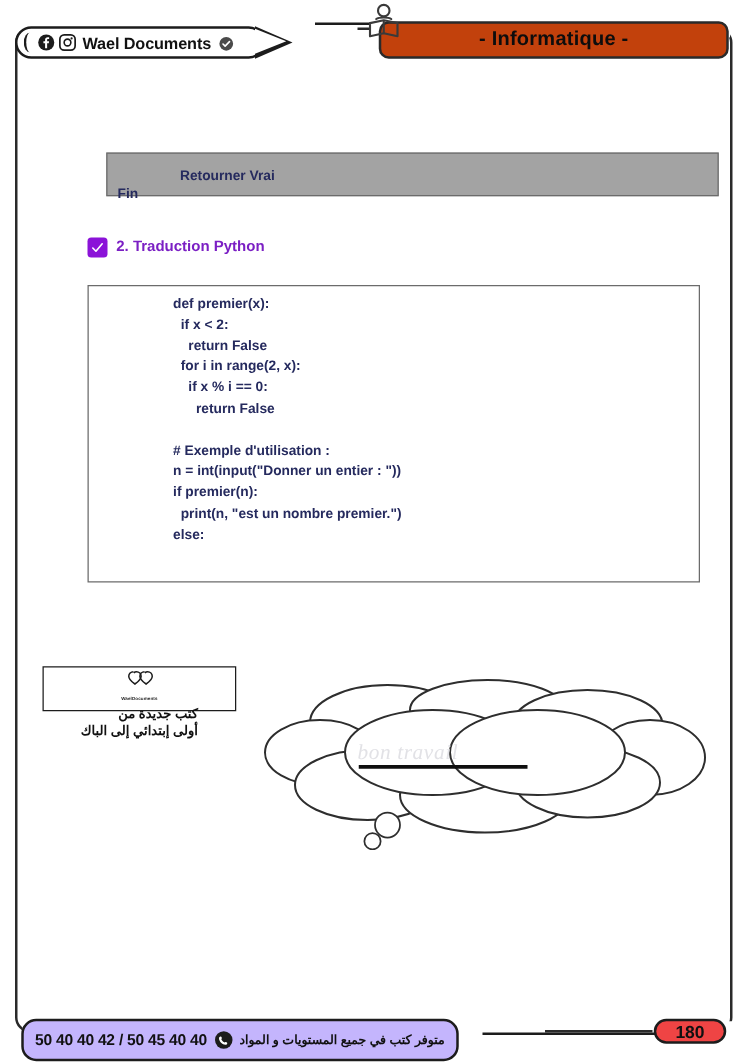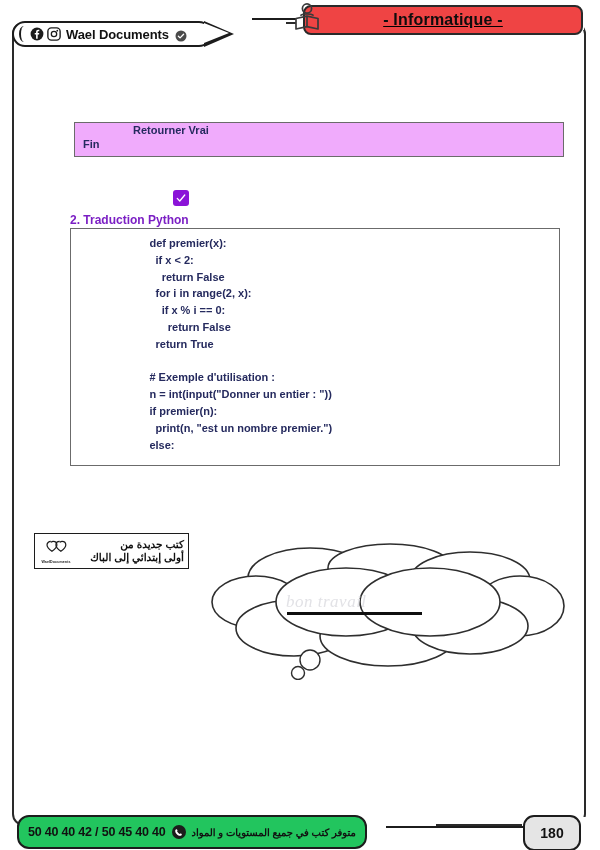--- a/index.html
+++ b/index.html
@@ -115,65 +115,63 @@
   .reader-icon {
     position: absolute;
     left: 292px; top: 2px;
     width: 30px; height: 34px;
     z-index: 7;
   }
 
   
   .subject-banner {
     position: absolute;
-    left: 303px; top: 5px;
+    left: 303px; top: 17px;
     width: 280px; height: 30px;
     border: 2px solid #2a2a2a;
     border-radius: 8px;
-    background: #ef4444;
+    background: #c2410c;
     display: flex;
     align-items: center;
     justify-content: center;
     z-index: 5;
-    text-decoration: underline;
   }
   .subject-text {
     font-size: 16px;
     font-weight: bold;
     color: #0d0d0d;
     letter-spacing: 0.2px;
   }
 
   
   .algo-box {
     position: absolute;
-    left: 74px; top: 122px;
+    left: 85px; top: 122px;
     width: 490px; height: 35px;
     border: 1px solid #6b6b6b;
-    background: #f0abfc;
-    padding: 0 0 0 0;
+    background: #a3a3a3;
+    padding: 11px 0 0 0;
   }
   .algo-line {
     font-size: 11px;
     font-weight: bold;
     color: #252a5e;
     line-height: 14px;
     white-space: pre;
   }
   .algo-line.indent { padding-left: 58px; }
   .algo-line.flush  { padding-left: 8px; }
 
   
   .section-head {
     position: absolute;
     left: 70px; top: 190px;
     display: flex;
-    align-items: flex-end;
+    align-items: flex-start;
     gap: 7px;
-    flex-direction: column;
   }
   .checkbox {
     width: 16px; height: 16px;
     background: #8b13d8;
     border-radius: 3px;
     display: inline-flex;
     align-items: center;
     justify-content: center;
   }
   .section-title {
@@ -182,21 +180,21 @@
     color: #7b1fc4;
   }
 
   
   .code-box {
     position: absolute;
     left: 70px; top: 228px;
     width: 490px; height: 238px;
     border: 1px solid #6b6b6b;
     background: #fff;
-    padding: 6px 0 0 12px;
+    padding: 6px 0 0 1px;
   }
   .code-line {
     font-size: 11px;
     font-weight: bold;
     color: #252a5e;
     line-height: 16.8px;
     white-space: pre;
     padding-left: 42px;
   }
   .code-line.blank { color: transparent; }
@@ -205,20 +203,21 @@
   .stamp {
     position: absolute;
     left: 34px; top: 533px;
     width: 155px; height: 36px;
     border: 1.5px solid #1c1c1c;
     background: #fff;
     display: flex;
     align-items: center;
     padding: 0 4px;
     gap: 4px;
+    flex-direction: column;
   }
   .stamp-logo {
     width: 34px;
     display: flex;
     flex-direction: column;
     align-items: center;
   }
   .stamp-brand {
     font-size: 3.6px;
     font-weight: bold;
@@ -261,21 +260,21 @@
     background: #0f0f0f;
   }
 
   
   .footer-badge {
     position: absolute;
     left: 17px; top: 815px;
     height: 24px;
     border: 2px solid #1c1c1c;
     border-radius: 12px;
-    background: #22c55e;
+    background: #c4b5fd;
     display: flex;
     align-items: center;
     padding: 15px 9px;
     gap: 6px;
     z-index: 6;
   }
   .phone-nums {
     font-size: 12.5px;
     font-weight: bold;
     color: #111;
@@ -298,24 +297,24 @@
   .footer-line {
     position: absolute;
     left: 386px; top: 826px;
     width: 138px; height: 2px;
     background: #1c1c1c;
     z-index: 4;
   }
   .page-num {
     position: absolute;
     left: 523px; top: 815px;
-    width: 58px; height: 36px;
+    width: 58px; height: 20px;
     border: 2px solid #1c1c1c;
     border-radius: 11px;
-    background: #e5e5e5;
+    background: #ef4444;
     display: flex;
     align-items: center;
     justify-content: center;
     z-index: 6;
   }
   .page-num span {
     font-size: 14px;
     font-weight: bold;
     color: #111;
   }
@@ -388,21 +387,20 @@
   <span class="section-title">2. Traduction Python</span>
 </div>
 
 <div class="code-box">
   <div class="code-line">        def premier(x):</div>
   <div class="code-line">          if x &lt; 2:</div>
   <div class="code-line">            return False</div>
   <div class="code-line">          for i in range(2, x):</div>
   <div class="code-line">            if x % i == 0:</div>
   <div class="code-line">              return False</div>
-  <div class="code-line">          return True</div>
   <div class="code-line blank">&nbsp;</div>
   <div class="code-line">        # Exemple d'utilisation :</div>
   <div class="code-line">        n = int(input("Donner un entier : "))</div>
   <div class="code-line">        if premier(n):</div>
   <div class="code-line">          print(n, "est un nombre premier.")</div>
   <div class="code-line">        else:</div>
 </div>
 
 <div class="stamp">
   <div class="stamp-logo">

